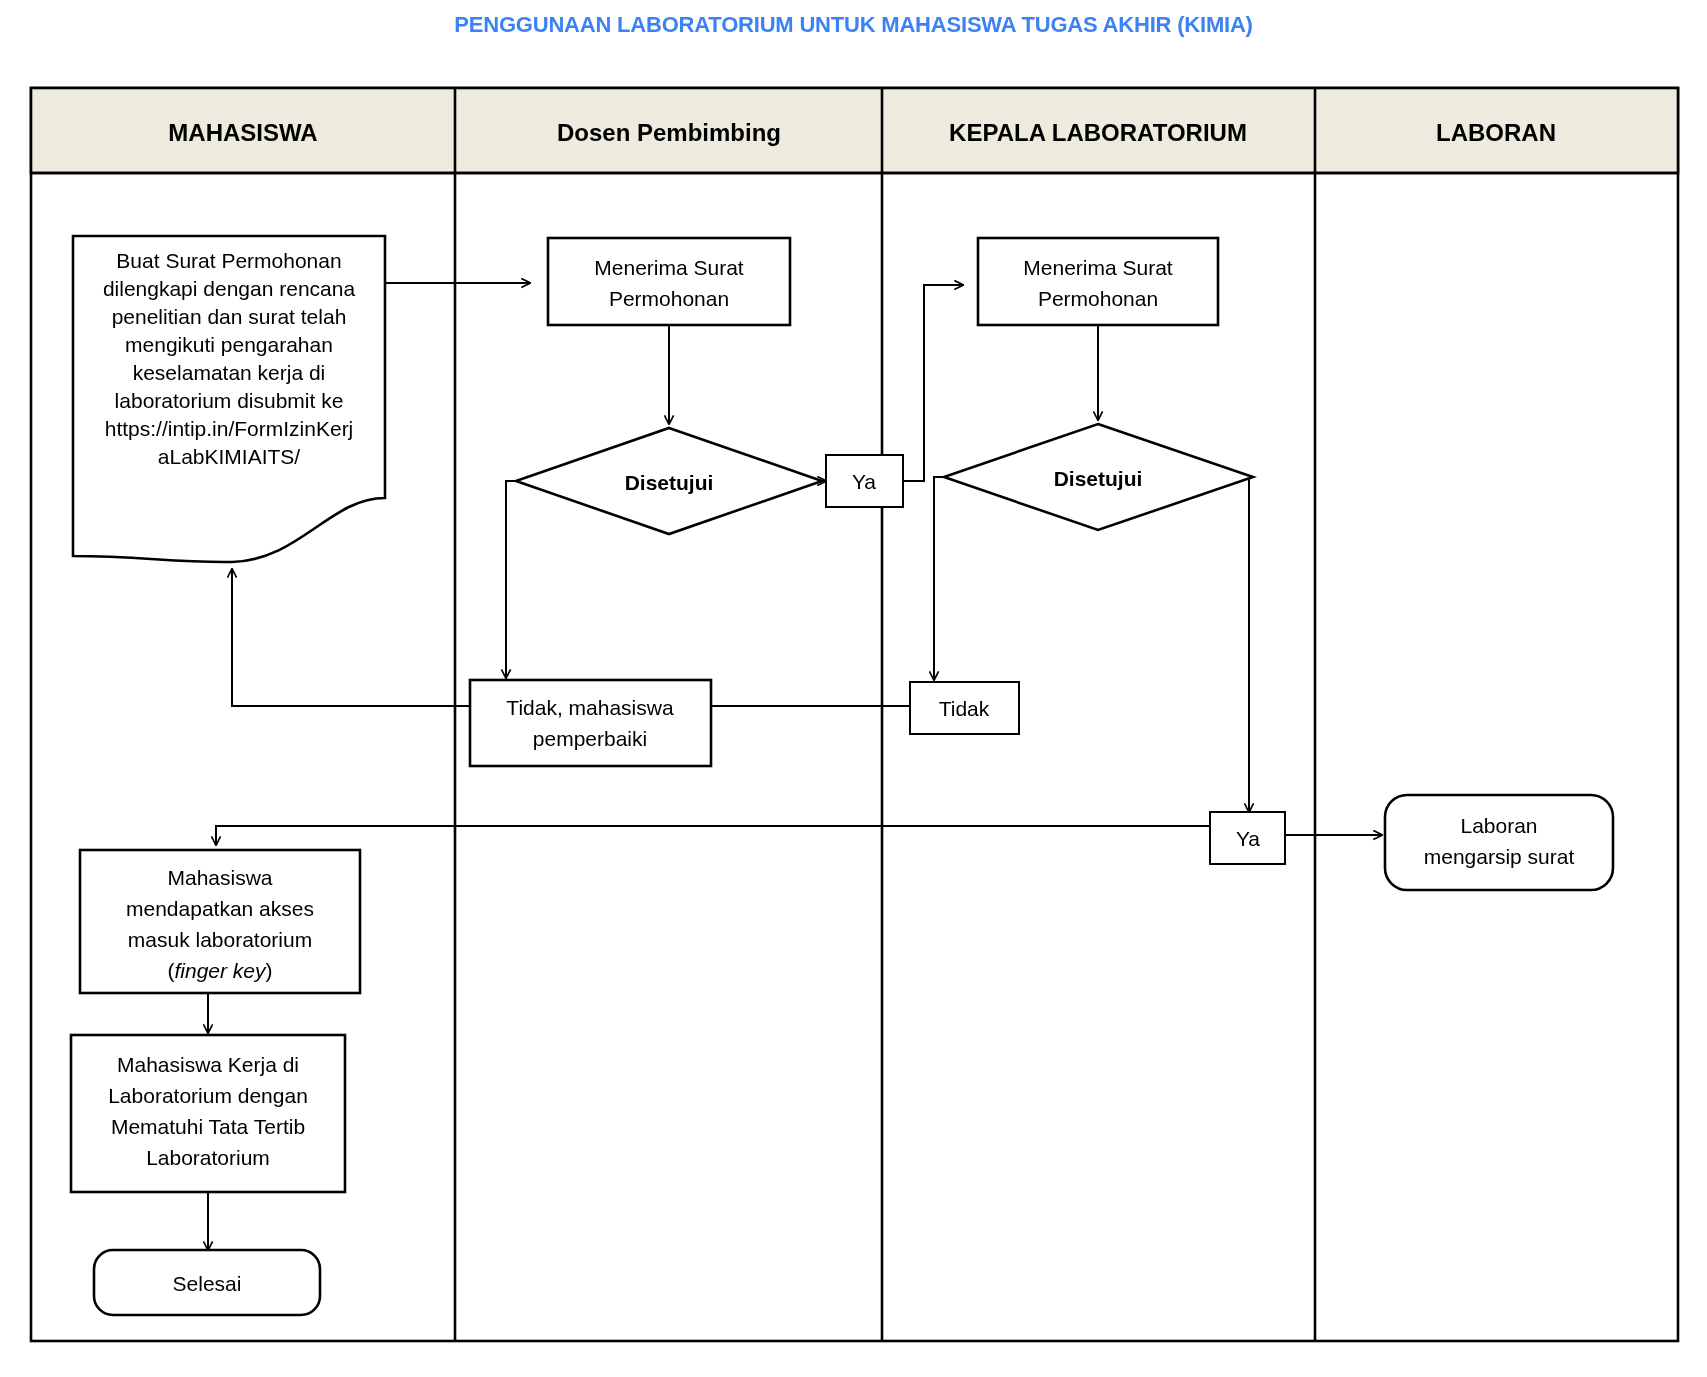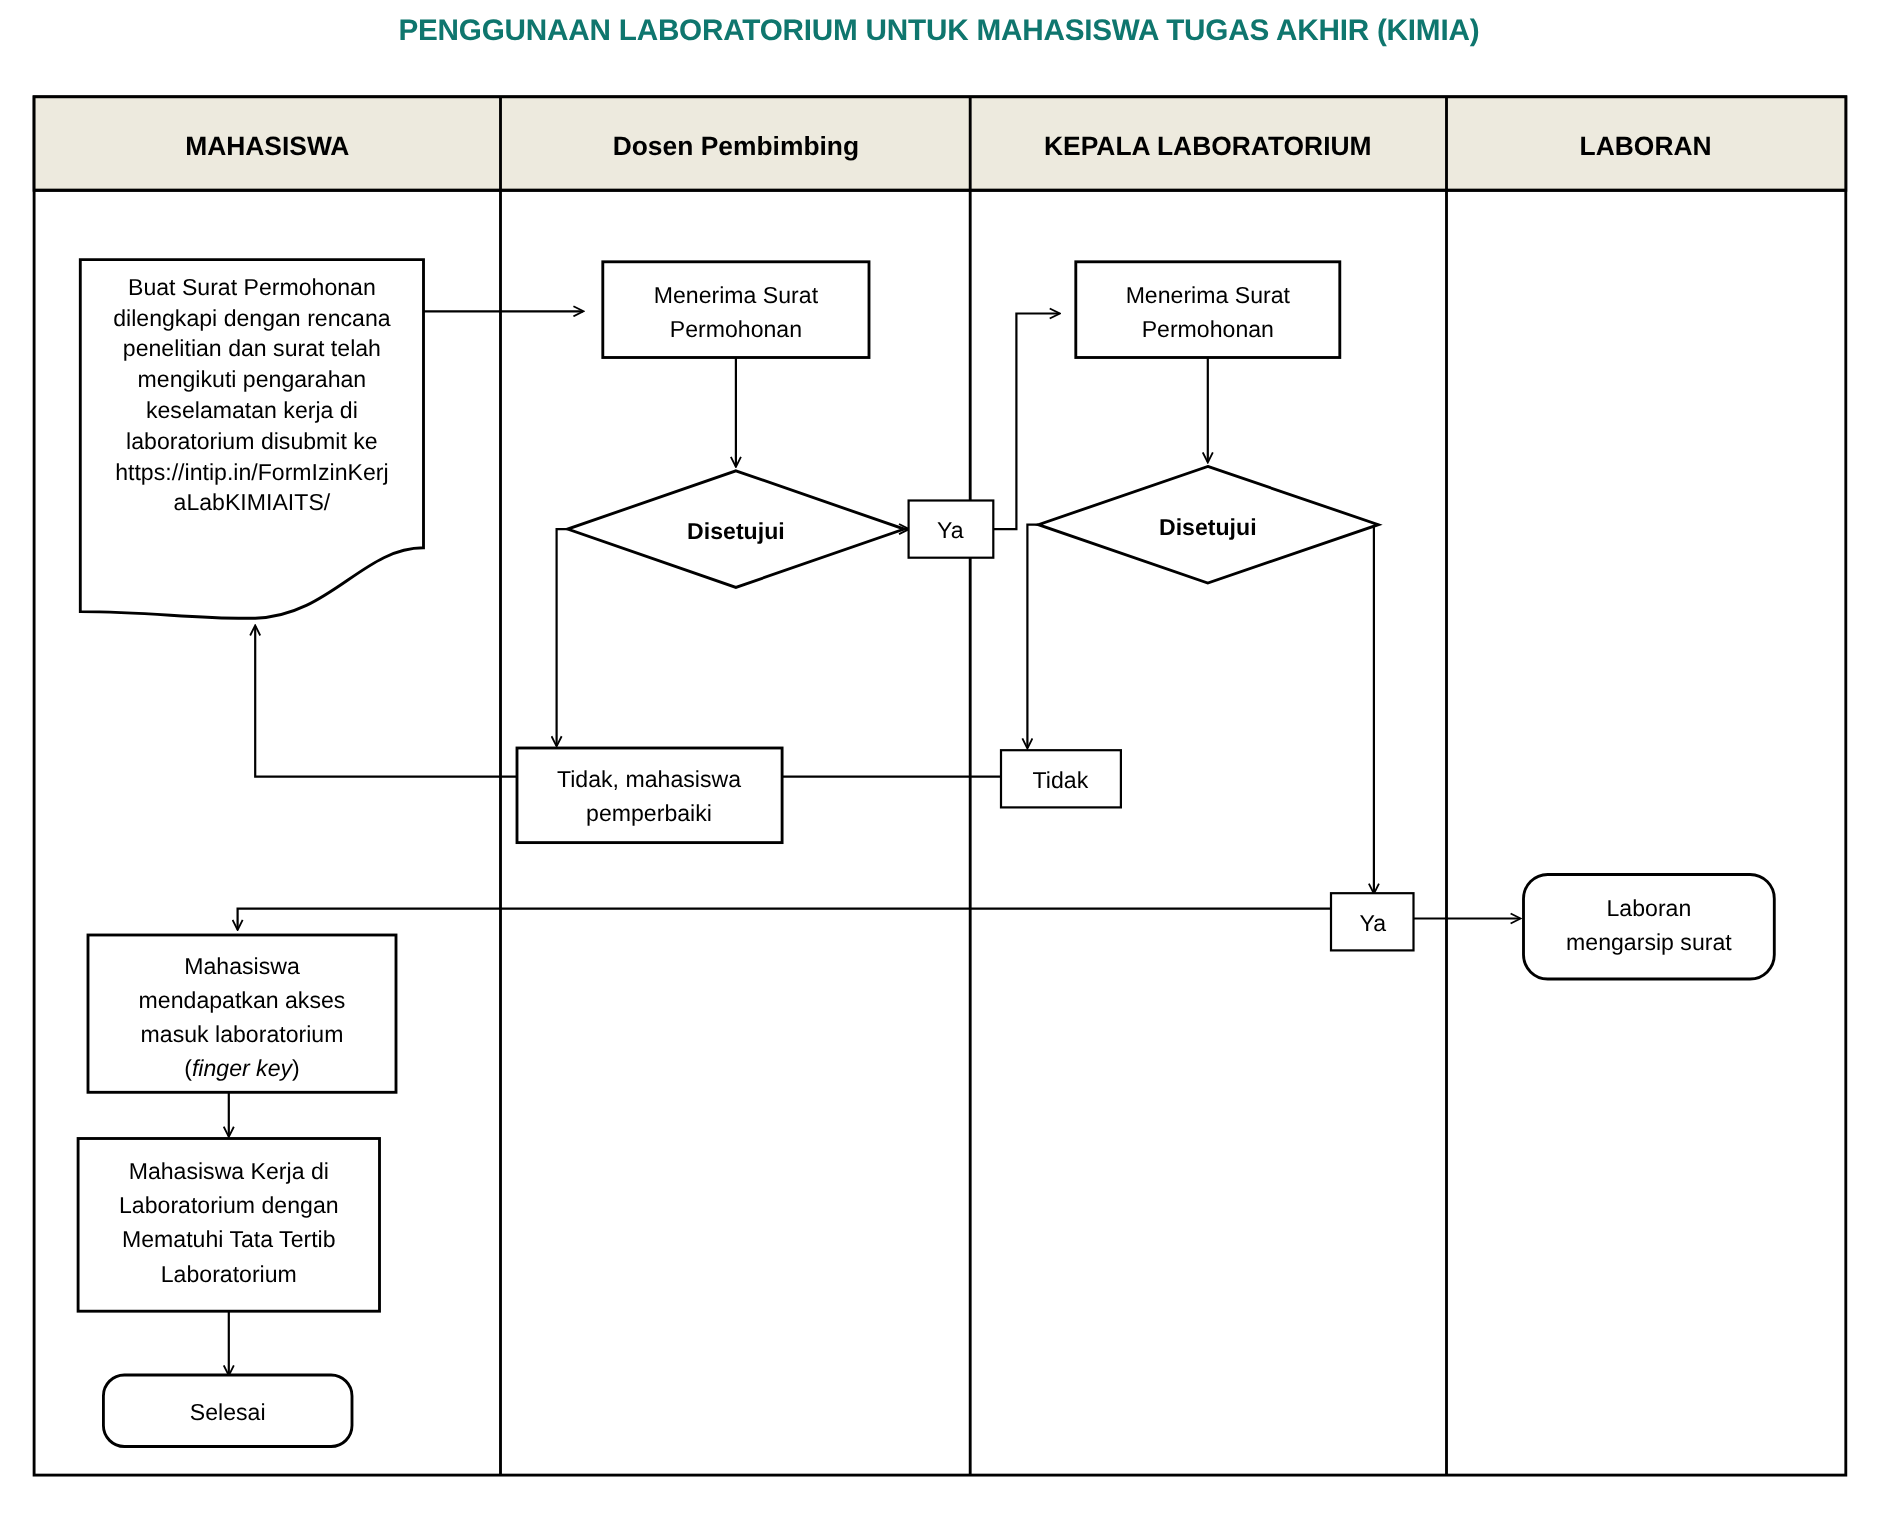--- a/index.html
+++ b/index.html
@@ -16,24 +16,24 @@
     height: 1377px;
     background: #ffffff;
     overflow: hidden;
   }
   .title {
     position: absolute;
     left: 0;
     top: 12px;
     width: 1707px;
     text-align: center;
-    font-size: 27px;
+    font-size: 22px;
     font-weight: bold;
     letter-spacing: -0.2px;
-    color: #0f766e;
+    color: #3b82f6;
   }
   svg.flow {
     position: absolute;
     left: 0;
     top: 0;
   }
   .lane-head-text {
     font-weight: bold;
     font-size: 24px;
     fill: #000000;

